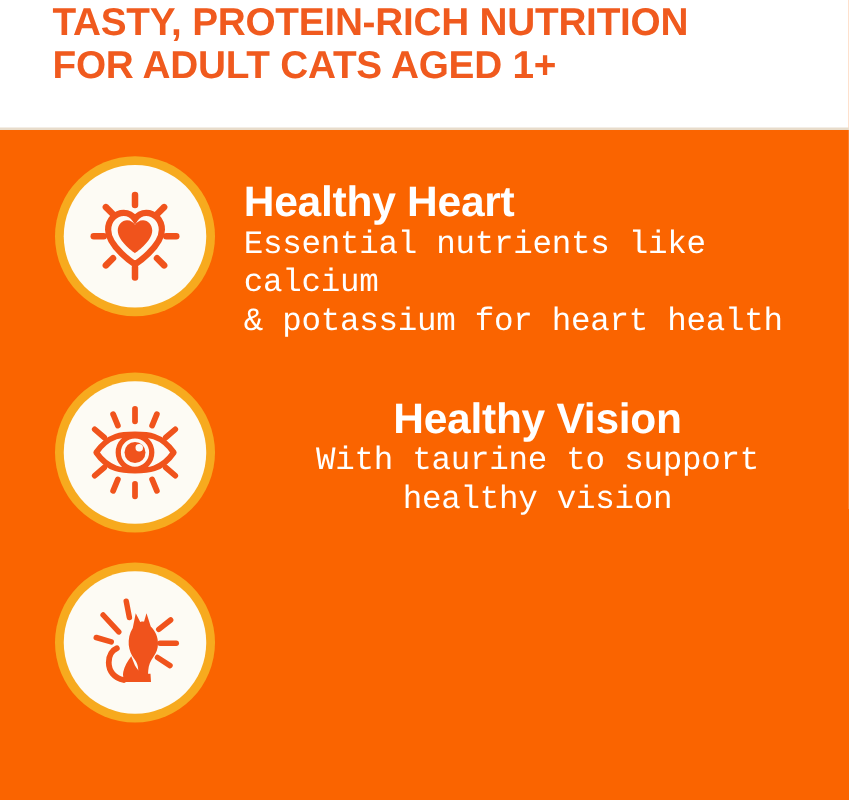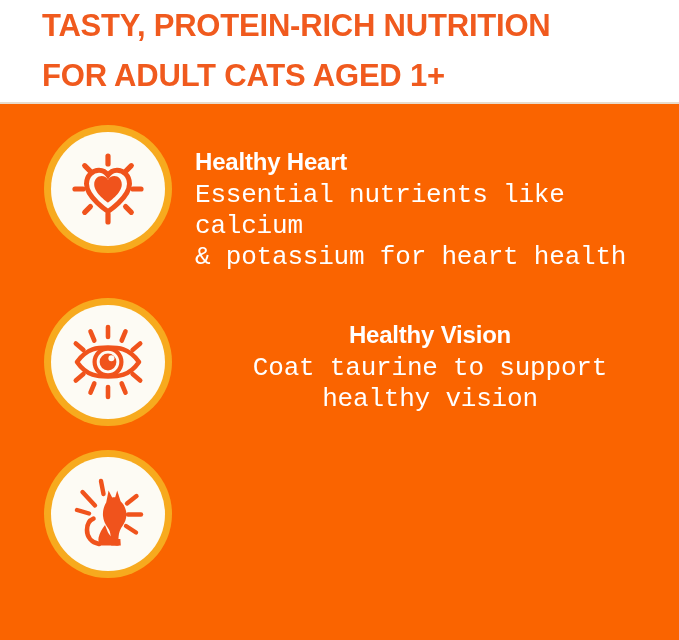--- a/index.html
+++ b/index.html
@@ -41,21 +41,21 @@
   }
   #headline {
     position: absolute;
     left: 42px;
     top: 1px;
     width: 620px;
     color: #F05A1E;
     font-family: "Liberation Sans", sans-serif;
     font-weight: bold;
     font-size: 31px;
-    line-height: 50px;
+    line-height: 34px;
     letter-spacing: -0.2px;
     white-space: pre-line;
   }
 
   
   .feature-row {
     position: absolute;
     left: 0;
     width: 679px;
     height: 142px;
@@ -91,21 +91,21 @@
   .feature-text {
     position: absolute;
     left: 195px;
     top: 20px;
     width: 470px;
   }
   .feature-title {
     color: #FFFFFF;
     font-family: "Liberation Sans", sans-serif;
     font-weight: bold;
-    font-size: 24px;
+    font-size: 34px;
     line-height: 34px;
     letter-spacing: -0.2px;
     margin: 0 0 1px 0;
   }
   .feature-desc {
     color: #FFFFFF;
     font-family: Liberation Mono, monospace;
     font-weight: normal;
     font-size: 26px;
     line-height: 31px;
@@ -177,21 +177,21 @@
           <circle cx="43" cy="43" r="13.4" fill="none" stroke="#F0531C" stroke-width="4.2"></circle>
 
           <circle cx="43" cy="43" r="8.4" fill="#F0531C"></circle>
 
           <circle cx="46.4" cy="39.2" r="3.0" fill="#FDFBF4"></circle>
         </svg>
       </div>
     </div>
     <div class="feature-text">
       <p class="feature-title">Healthy Vision</p>
-      <p class="feature-desc">Coat taurine to support
+      <p class="feature-desc">With taurine to support
 healthy vision</p>
     </div>
   </div>
 
   <div class="feature-row" id="feature-row-2">
     <div class="icon-badge">
       <div class="icon-badge-inner">
         <svg width="88" height="88" viewBox="0 0 88 88" aria-hidden="true">
 
           <g stroke="#F0531C" stroke-width="4.4" stroke-linecap="round" fill="none">

